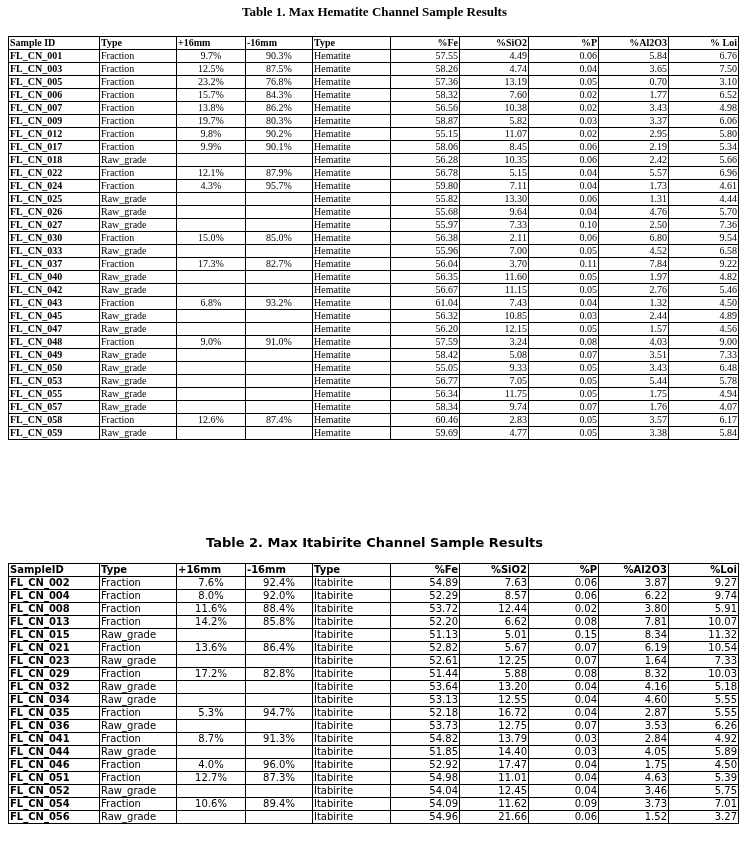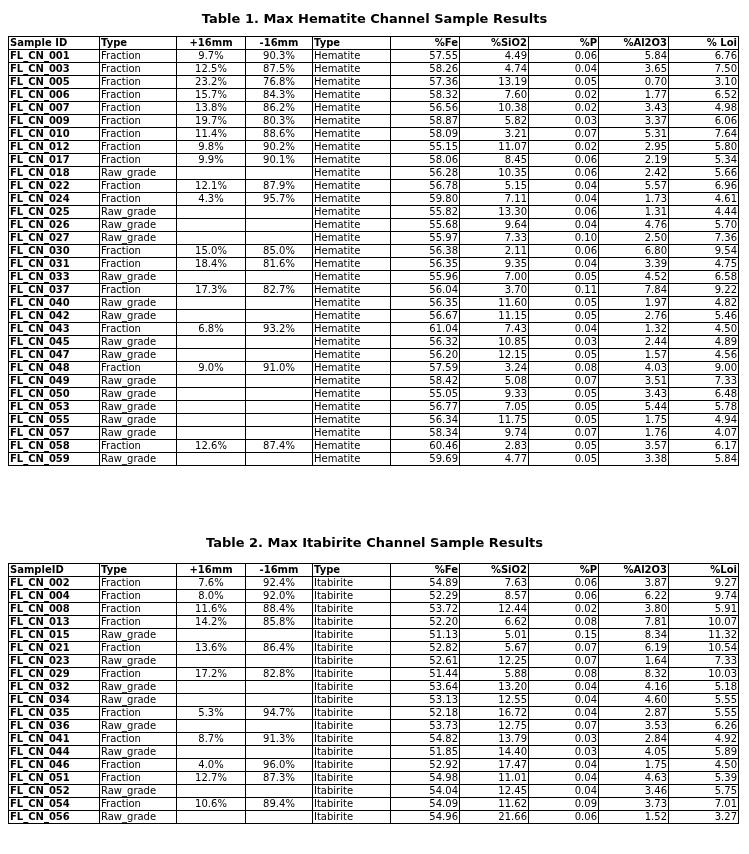--- a/index.html
+++ b/index.html
@@ -1,26 +1,26 @@
 <!DOCTYPE html>
 <html><head>
   <meta charset="utf-8">
   <style>
     html, body { margin: 0; padding: 0; background: #ffffff; }
     body { width: 749px; height: 854px; position: relative; font-family: "DejaVu Sans", sans-serif; color: #000; overflow: hidden; }
     .title { position: absolute; left: 0; width: 749px; text-align: center; font-weight: bold; font-size: 13px; }
-    #t1-title { top: 11px; }
+    #t1-title { top: 4px; font-family: Liberation Serif, serif; }
     #t2-title { top: 535px; }
     table { position: absolute; left: 8px; border-collapse: collapse; table-layout: fixed; width: 730px; font-size: 10px; }
-    #table1 { top: 36px; }
+    #table1 { top: 36px; font-family: Liberation Serif, serif; }
     #table2 { top: 563px; border-radius: 14px; }
     td, th { border: 1px solid #000; height: 12px; line-height: 12px; padding: 0 1px; white-space: nowrap; overflow: hidden; }
     th { font-weight: bold; text-align: left; }
     th.num { text-align: right; margin-top: 32px; }
-    th.ctr { text-align: center; }
+    th.ctr { }
     td.id { font-weight: bold; }
     td.ctr { text-align: center; }
     td.num { text-align: right; }
     col.c-id { width: 91px; }
     col.c-type { width: 77px; }
     col.c-p16 { width: 69px; }
     col.c-m16 { width: 67px; }
     col.c-ore { width: 78px; }
     col.c-fe { width: 69px; }
     col.c-si { width: 69px; }
@@ -126,32 +126,20 @@
         <td class="ctr">19.7%</td>
         <td class="ctr">80.3%</td>
         <td>Hematite</td>
         <td class="num">58.87</td>
         <td class="num">5.82</td>
         <td class="num">0.03</td>
         <td class="num">3.37</td>
         <td class="num">6.06</td>
       </tr>
       <tr>
-        <td class="id">FL_CN_010</td>
-        <td>Fraction</td>
-        <td class="ctr">11.4%</td>
-        <td class="ctr">88.6%</td>
-        <td>Hematite</td>
-        <td class="num">58.09</td>
-        <td class="num">3.21</td>
-        <td class="num">0.07</td>
-        <td class="num">5.31</td>
-        <td class="num">7.64</td>
-      </tr>
-      <tr>
         <td class="id">FL_CN_012</td>
         <td>Fraction</td>
         <td class="ctr">9.8%</td>
         <td class="ctr">90.2%</td>
         <td>Hematite</td>
         <td class="num">55.15</td>
         <td class="num">11.07</td>
         <td class="num">0.02</td>
         <td class="num">2.95</td>
         <td class="num">5.80</td>
@@ -244,32 +232,20 @@
         <td class="id">FL_CN_030</td>
         <td>Fraction</td>
         <td class="ctr">15.0%</td>
         <td class="ctr">85.0%</td>
         <td>Hematite</td>
         <td class="num">56.38</td>
         <td class="num">2.11</td>
         <td class="num">0.06</td>
         <td class="num">6.80</td>
         <td class="num">9.54</td>
-      </tr>
-      <tr>
-        <td class="id">FL_CN_031</td>
-        <td>Fraction</td>
-        <td class="ctr">18.4%</td>
-        <td class="ctr">81.6%</td>
-        <td>Hematite</td>
-        <td class="num">56.35</td>
-        <td class="num">9.35</td>
-        <td class="num">0.04</td>
-        <td class="num">3.39</td>
-        <td class="num">4.75</td>
       </tr>
       <tr>
         <td class="id">FL_CN_033</td>
         <td>Raw_grade</td>
         <td class="ctr"></td>
         <td class="ctr"></td>
         <td>Hematite</td>
         <td class="num">55.96</td>
         <td class="num">7.00</td>
         <td class="num">0.05</td>

